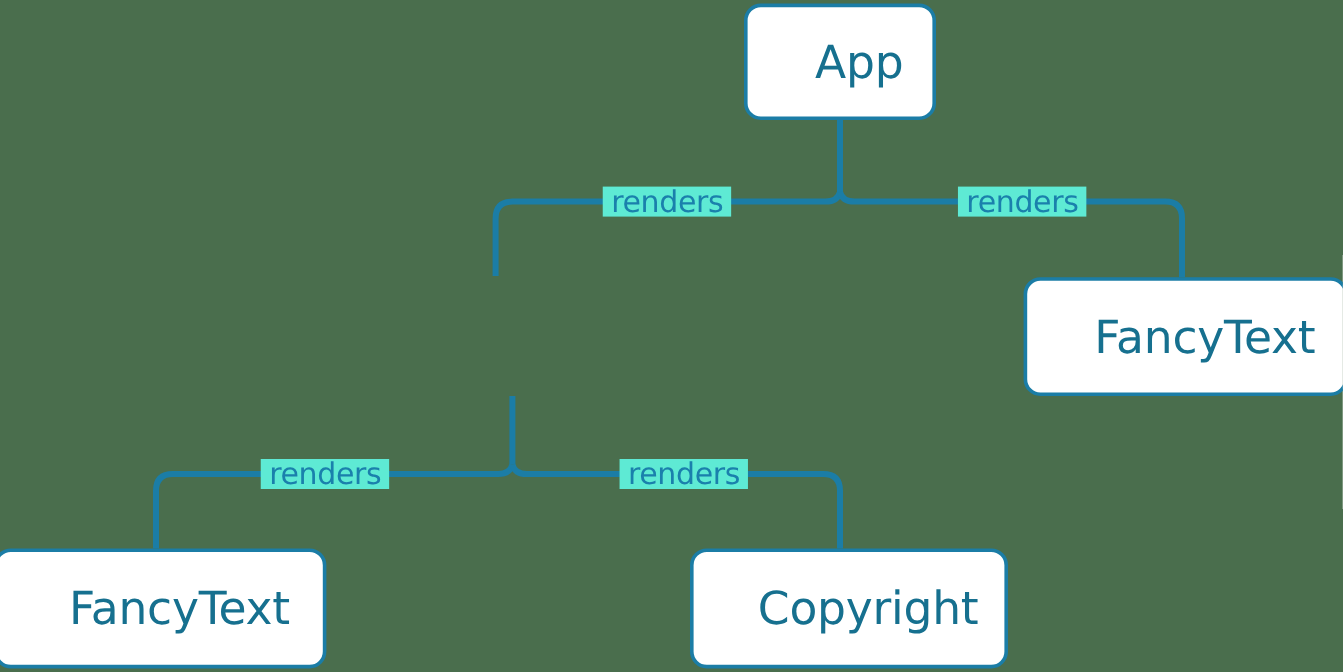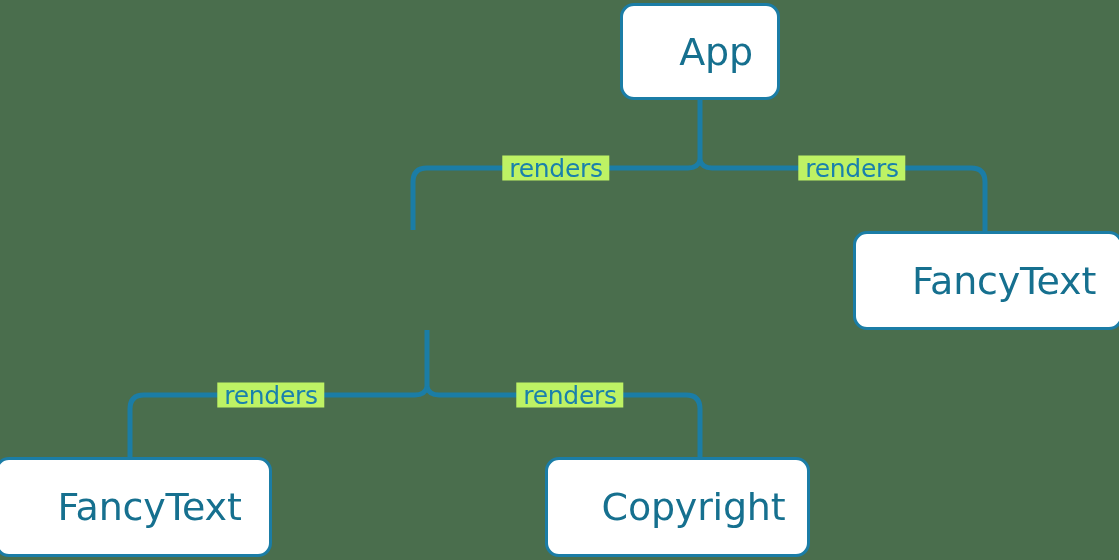--- a/index.html
+++ b/index.html
@@ -46,21 +46,21 @@
   .edge-label {
     position: absolute;
     color: #1a80ac;
     font-family: "DejaVu Sans", sans-serif;
     font-size: 25px;
     font-weight: 500;
     letter-spacing: -0.3px;
     white-space: nowrap;
     z-index: 3;
     transform: translate(-50%, -50%);
-    background: #bef264;
+    background: #5eead4;
     padding: 0 7px;
     line-height: 1;
   }
 </style>
 </head>
 <body>
 
 <div id="diagram-root">
 
   <svg id="edges-layer" viewBox="0 0 1119 560" width="1119" height="560" xmlns="http://www.w3.org/2000/svg">
@@ -80,21 +80,21 @@
 
 
   <div class="node" style="left:853px; top:231px; width:270px; height:99px;">
     <span>FancyText</span>
   </div>
 
   <div class="node" style="left:-5px; top:457px; width:277px; height:100px;">
     <span>FancyText</span>
   </div>
 
-  <div class="node" style="left:545px; top:457px; width:265px; height:100px;">
+  <div class="node" style="left:575px; top:457px; width:265px; height:100px;">
     <span>Copyright</span>
   </div>
 
   <div class="edge-label" style="left:556px; top:168px;">renders</div>
 
   <div class="edge-label" style="left:852px; top:168px;">renders</div>
 
   <div class="edge-label" style="left:271px; top:395px;">renders</div>
 
   <div class="edge-label" style="left:570px; top:395px;">renders</div>

